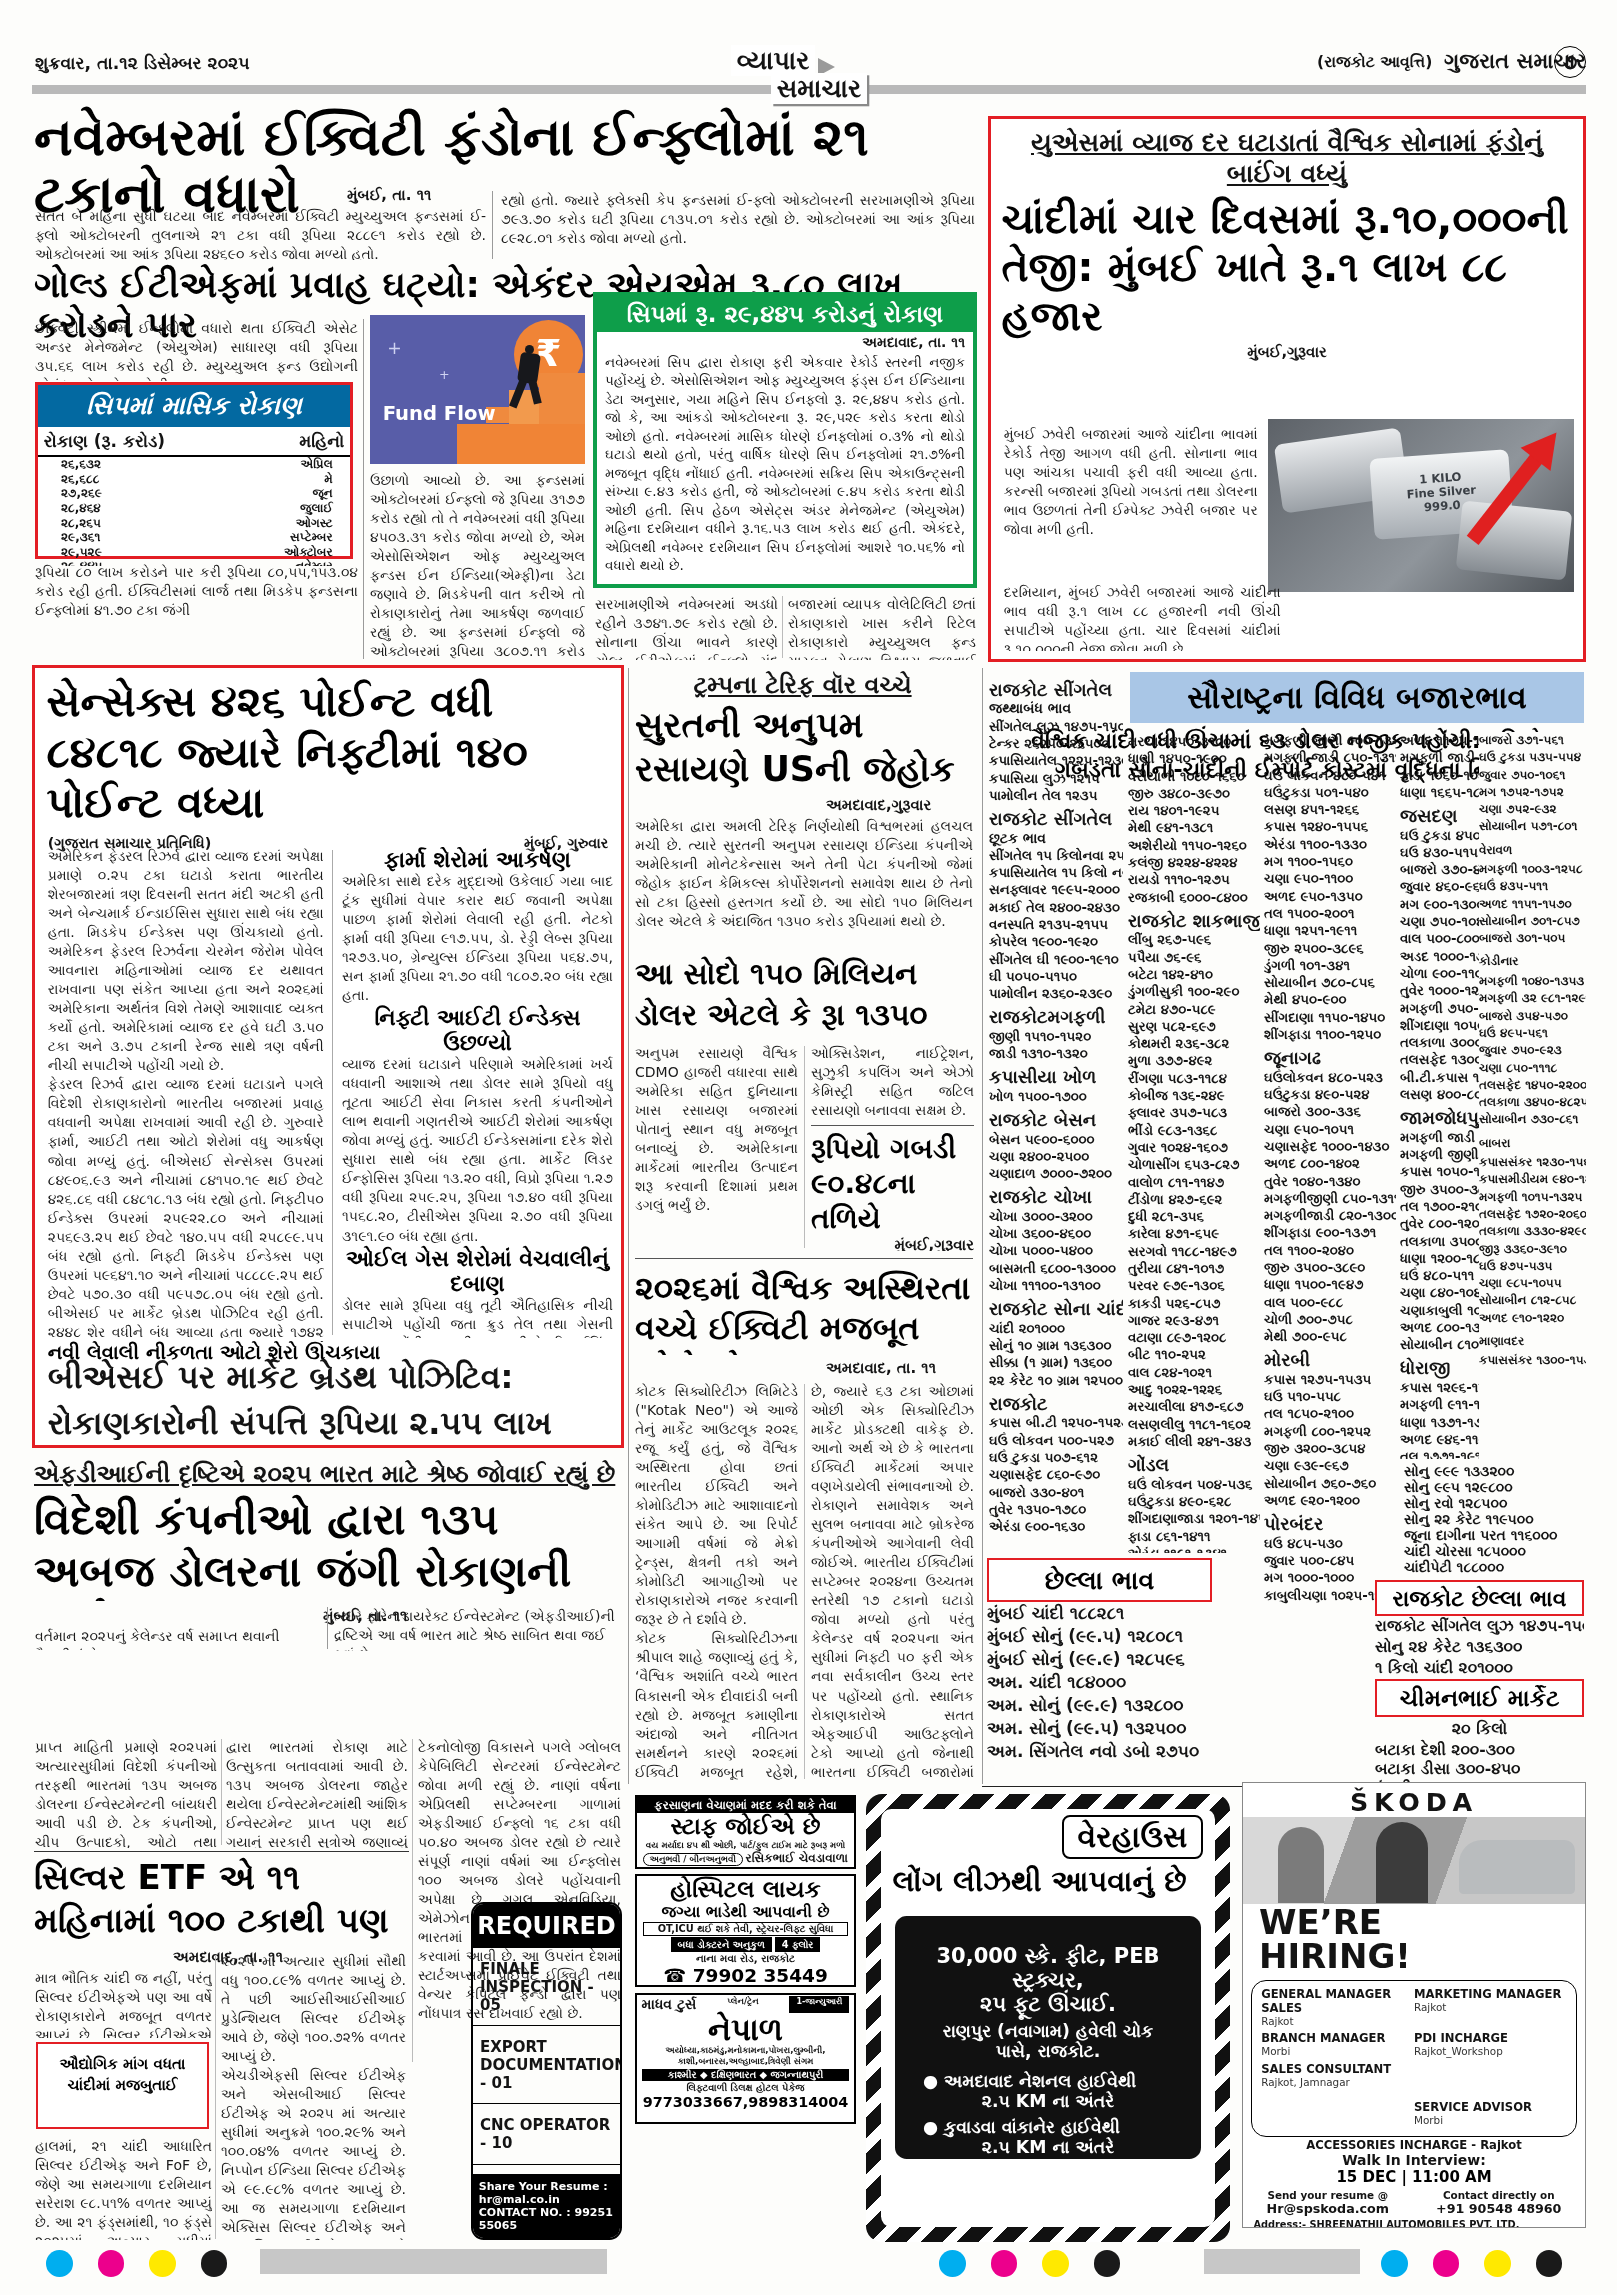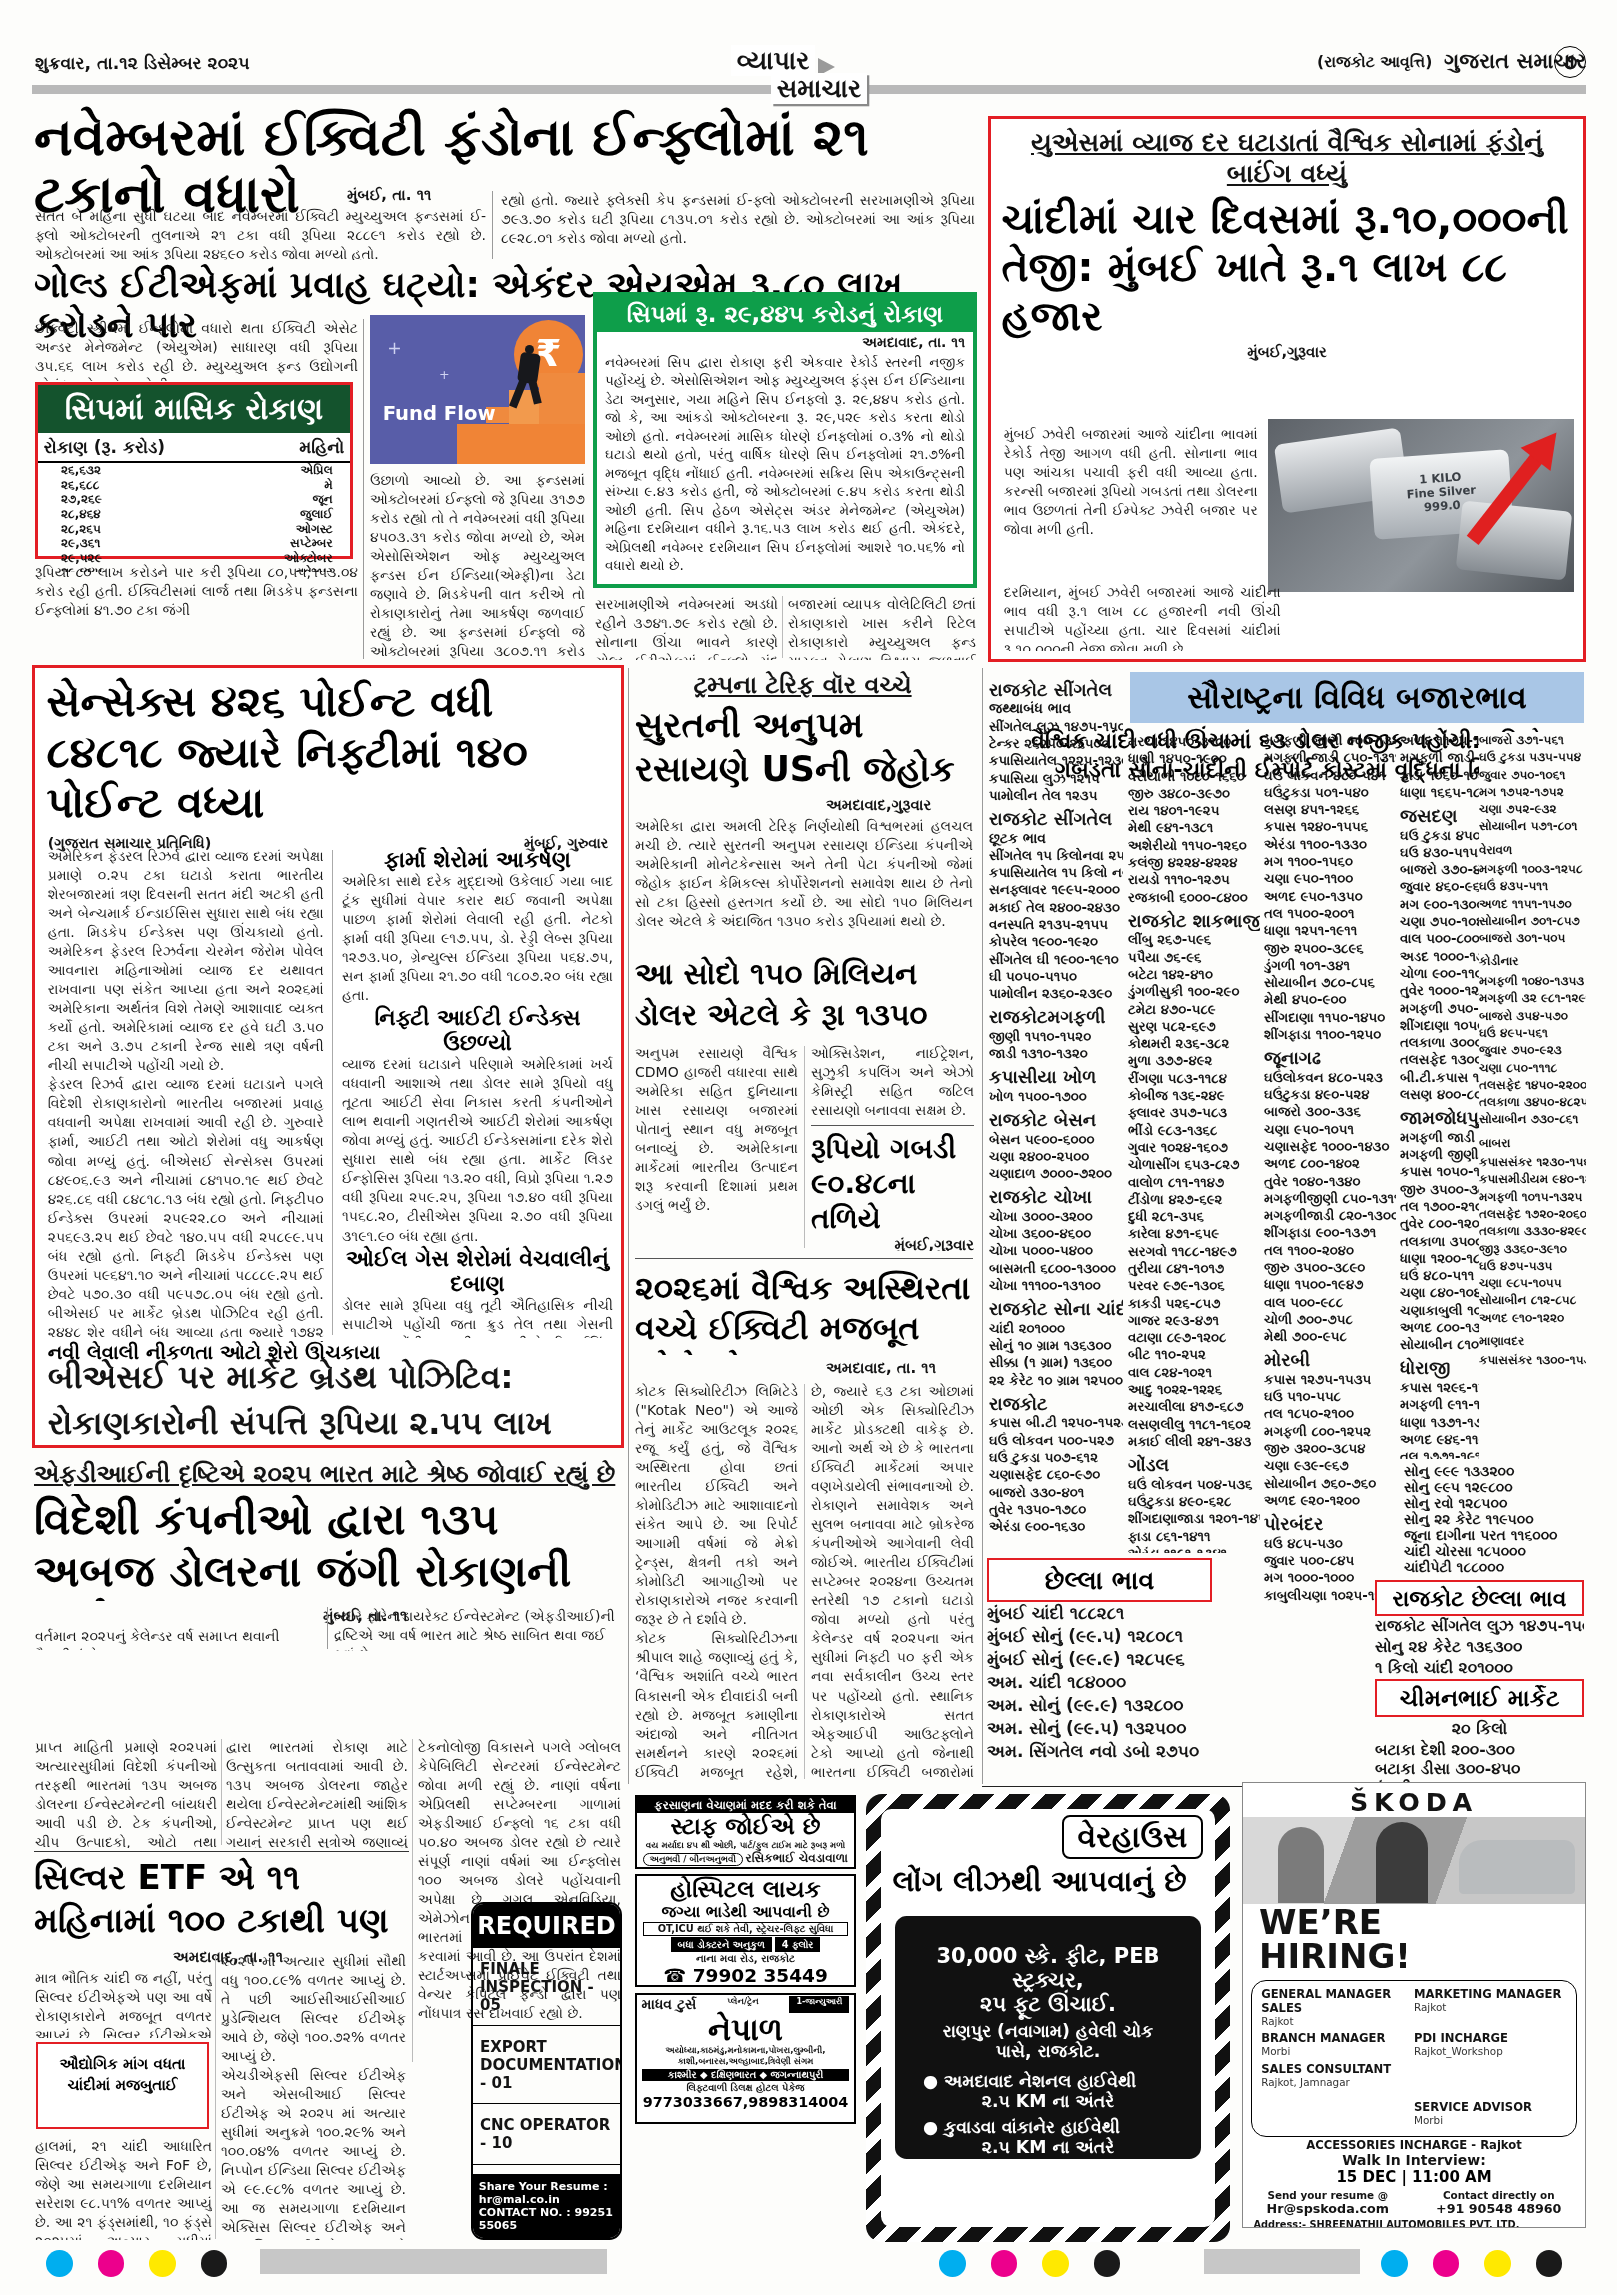--- a/index.html
+++ b/index.html
@@ -11,21 +11,21 @@
   .c{text-align:center;}
   .clip{overflow:hidden;}
   .hl{font-weight:900;color:#000;}
   .rule-v{position:absolute;width:1.2px;background:#9a9a9a;}
   .rule-h{position:absolute;height:1.2px;background:#555;}
   .redbox{border:3.5px solid #e31e24;background:#fff;}
   .body-txt{font-size:14px;line-height:1.36;color:#1a1a1a;}
   .dateline{font-weight:800;font-size:15px;}
   .subhead{font-weight:900;color:#000;}
   
-  .sip-title{background:#14532d;color:#fff;font-weight:900;font-size:30px;text-align:center;padding:5.8px 0;}
+  .sip-title{background:#0369a1;color:#fff;font-weight:900;font-size:25px;text-align:center;padding:5.8px 0;font-style:italic;}
   .sip-head{display:flex;justify-content:space-between;font-weight:900;font-size:17px;border-bottom:2.3px solid #000;padding:4.6px 5.8px 3.5px;}
   .sip-row{display:flex;justify-content:space-between;font-weight:800;font-size:17.3px;padding:2.3px 15px 0 26.6px;}
   
   .greenbox{border:4.6px solid #0e9e4a;background:#fff;}
   .green-title{background:#0e9e4a;color:#fff;font-weight:900;font-size:26.6px;text-align:center;padding:4.6px 0;}
   
   .mkt-head{background:#a9c6e6;font-weight:900;font-size:31px;text-align:center;color:#000;}
   .mi{font-size:13.3px;font-weight:700;line-height:17.3px;white-space:nowrap;overflow:hidden;}
   .mi.t-h{font-size:18px;font-weight:900;padding:5.8px 0 2.3px;}
   .mi.t-s{font-weight:900;font-size:14px;}

